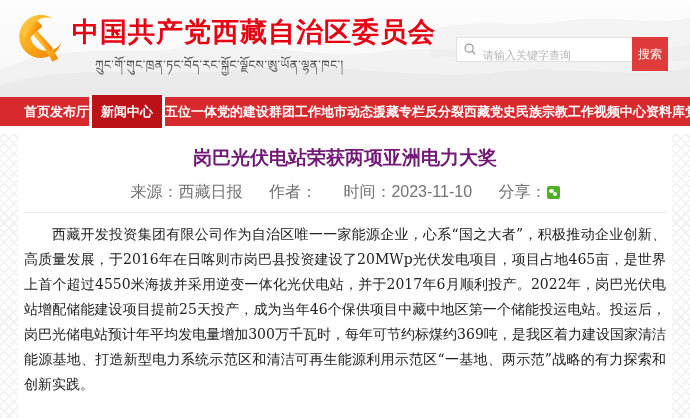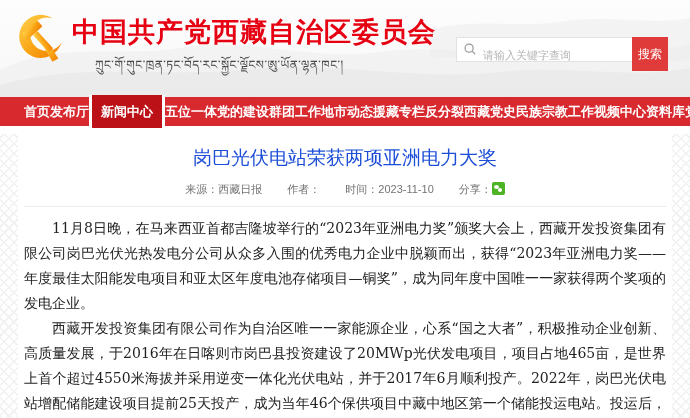--- a/index.html
+++ b/index.html
@@ -40,22 +40,22 @@
   .side-pattern.left { left:0; } .side-pattern.right { right:0; }
 
   
   .breadcrumb { position:relative; z-index:1; margin:12px 20px 0; height:25px; line-height:25px;
                 background:#f4f4f4; padding:0 21px; font-size:11px; color:#999; }
   .breadcrumb span { cursor:pointer; }
   .breadcrumb .sep { margin:0 5px; cursor:default; }
 
   
   .article { position:relative; z-index:1; margin:0 24px; }
-  .article-title { margin-top:19px; text-align:center; font-size:19px; font-weight:normal; color:#1d4ed8; }
-  .article-meta { margin-top:11px; text-align:center; font-size:11px; color:#737373; }
+  .article-title { margin-top:19px; text-align:center; font-size:19px; font-weight:bold; color:#701a75; }
+  .article-meta { margin-top:11px; text-align:center; font-size:16px; color:#737373; }
   .article-meta .mi { margin:0 11px; }
   .share-icon { display:inline-block; vertical-align:-2px; width:13px; height:13px;
                 background:#4db324; border-radius:2px; position:relative; cursor:pointer; }
   .share-icon i { position:absolute; background:#fff; border-radius:50%; }
   .share-icon i.b1 { width:5px; height:4px; left:2px; top:3px; }
   .share-icon i.b2 { width:4px; height:3.5px; left:6.5px; top:6px; }
   .meta-divider { margin-top:9px; border-bottom:1px solid #ececec; }
 
   .article-body { margin-top:9px; font-family:"DejaVu Serif","Liberation Serif",serif;
                   font-size:14px; color:#222; line-height:25px; text-align:justify; }
@@ -136,18 +136,17 @@
       <div class="article-meta">
         <span class="mi"><span>来源：</span><span>西藏日报</span></span>
         <span class="mi"><span>作者：</span><span></span></span>
         <span class="mi"><span>时间：</span><span>2023-11-10</span></span>
         <span class="mi"><span>分享：</span><span class="share-icon"><i class="b1"></i><i class="b2"></i></span></span>
       </div>
 
       <div class="meta-divider"></div>
 
       <div class="article-body">
-        <p>11月8日晚，在马来西亚首都吉隆坡举行的“2023年亚洲电力奖”颁奖大会上，西藏开发投资集团有限公司岗巴光伏光热发电分公司从众多入围的优秀电力企业中脱颖而出，获得“2023年亚洲电力奖——年度最佳太阳能发电项目和亚太区年度电池存储项目—铜奖”，成为同年度中国唯一一家获得两个奖项的发电企业。</p>
         <p>西藏开发投资集团有限公司作为自治区唯一一家能源企业，心系“国之大者”，积极推动企业创新、高质量发展，于2016年在日喀则市岗巴县投资建设了20MWp光伏发电项目，项目占地465亩，是世界上首个超过4550米海拔并采用逆变一体化光伏电站，并于2017年6月顺利投产。2022年，岗巴光伏电站增配储能建设项目提前25天投产，成为当年46个保供项目中藏中地区第一个储能投运电站。投运后，岗巴光储电站预计年平均发电量增加300万千瓦时，每年可节约标煤约369吨，是我区着力建设国家清洁能源基地、打造新型电力系统示范区和清洁可再生能源利用示范区“一基地、两示范”战略的有力探索和创新实践。</p>
       </div>
     </article>
   </main>
 </div>
 
 </body></html>

